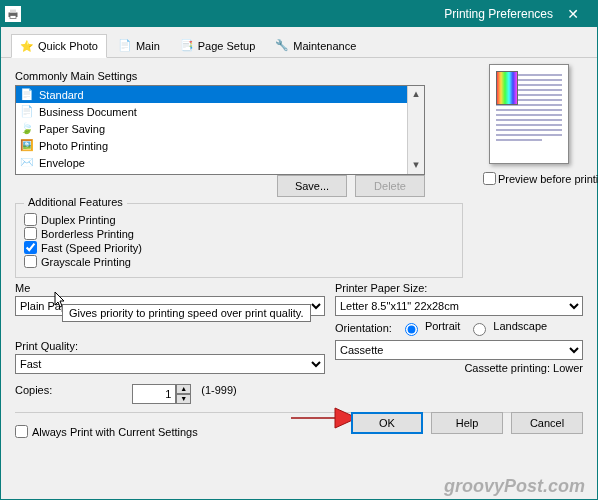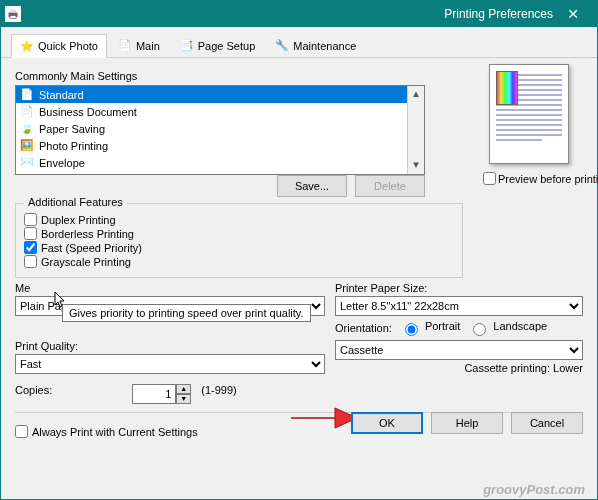--- a/index.html
+++ b/index.html
@@ -49,21 +49,21 @@
   .copies-row { display:flex; gap:10px; margin-top:10px; }
   .spinner { display:flex; align-items:center; }
   .spinner input { width:44px; height:20px; text-align:right; padding-right:4px; border:1px solid #7a7a7a; }
   .spin-btns { display:flex; flex-direction:column; }
   .spin-btns div { width:15px; height:10px; border:1px solid #7a7a7a; background:#e1e1e1; font-size:7px; text-align:center; line-height:8px; }
   .cassette-pos { text-align:right; margin-top:2px; font-size:11px; }
   .hr { border:none; border-top:1px solid #ccc; margin:8px 0; }
   .bottom-left-chk { margin-top:12px; display:flex; align-items:center; gap:4px;}
   .bottom-right-btns { position:absolute; right:14px; bottom:48px; display:flex; gap:8px;}
   .dialog-btns { position:absolute; right:14px; bottom:12px; display:flex; gap:8px; align-items:center;}
-  .watermark { position:absolute; right:12px; bottom:2px; font-size:13px; font-style:italic; color:rgba(0,0,0,.28); font-weight:600; pointer-events:none;}
+  .watermark { position:absolute; right:12px; bottom:2px; font-size:18px; font-style:italic; color:rgba(0,0,0,.28); font-weight:600; pointer-events:none;}
   .arrow { position:absolute; left:288px; bottom:14px; pointer-events:none;}
   .feat-body { margin-top:-10px; position:relative; }
 </style>
 </head>
 <body>
 
 <div class="window">
   <div class="titlebar">
     <span class="titlebar-icon">
       <svg viewBox="0 0 16 16">

